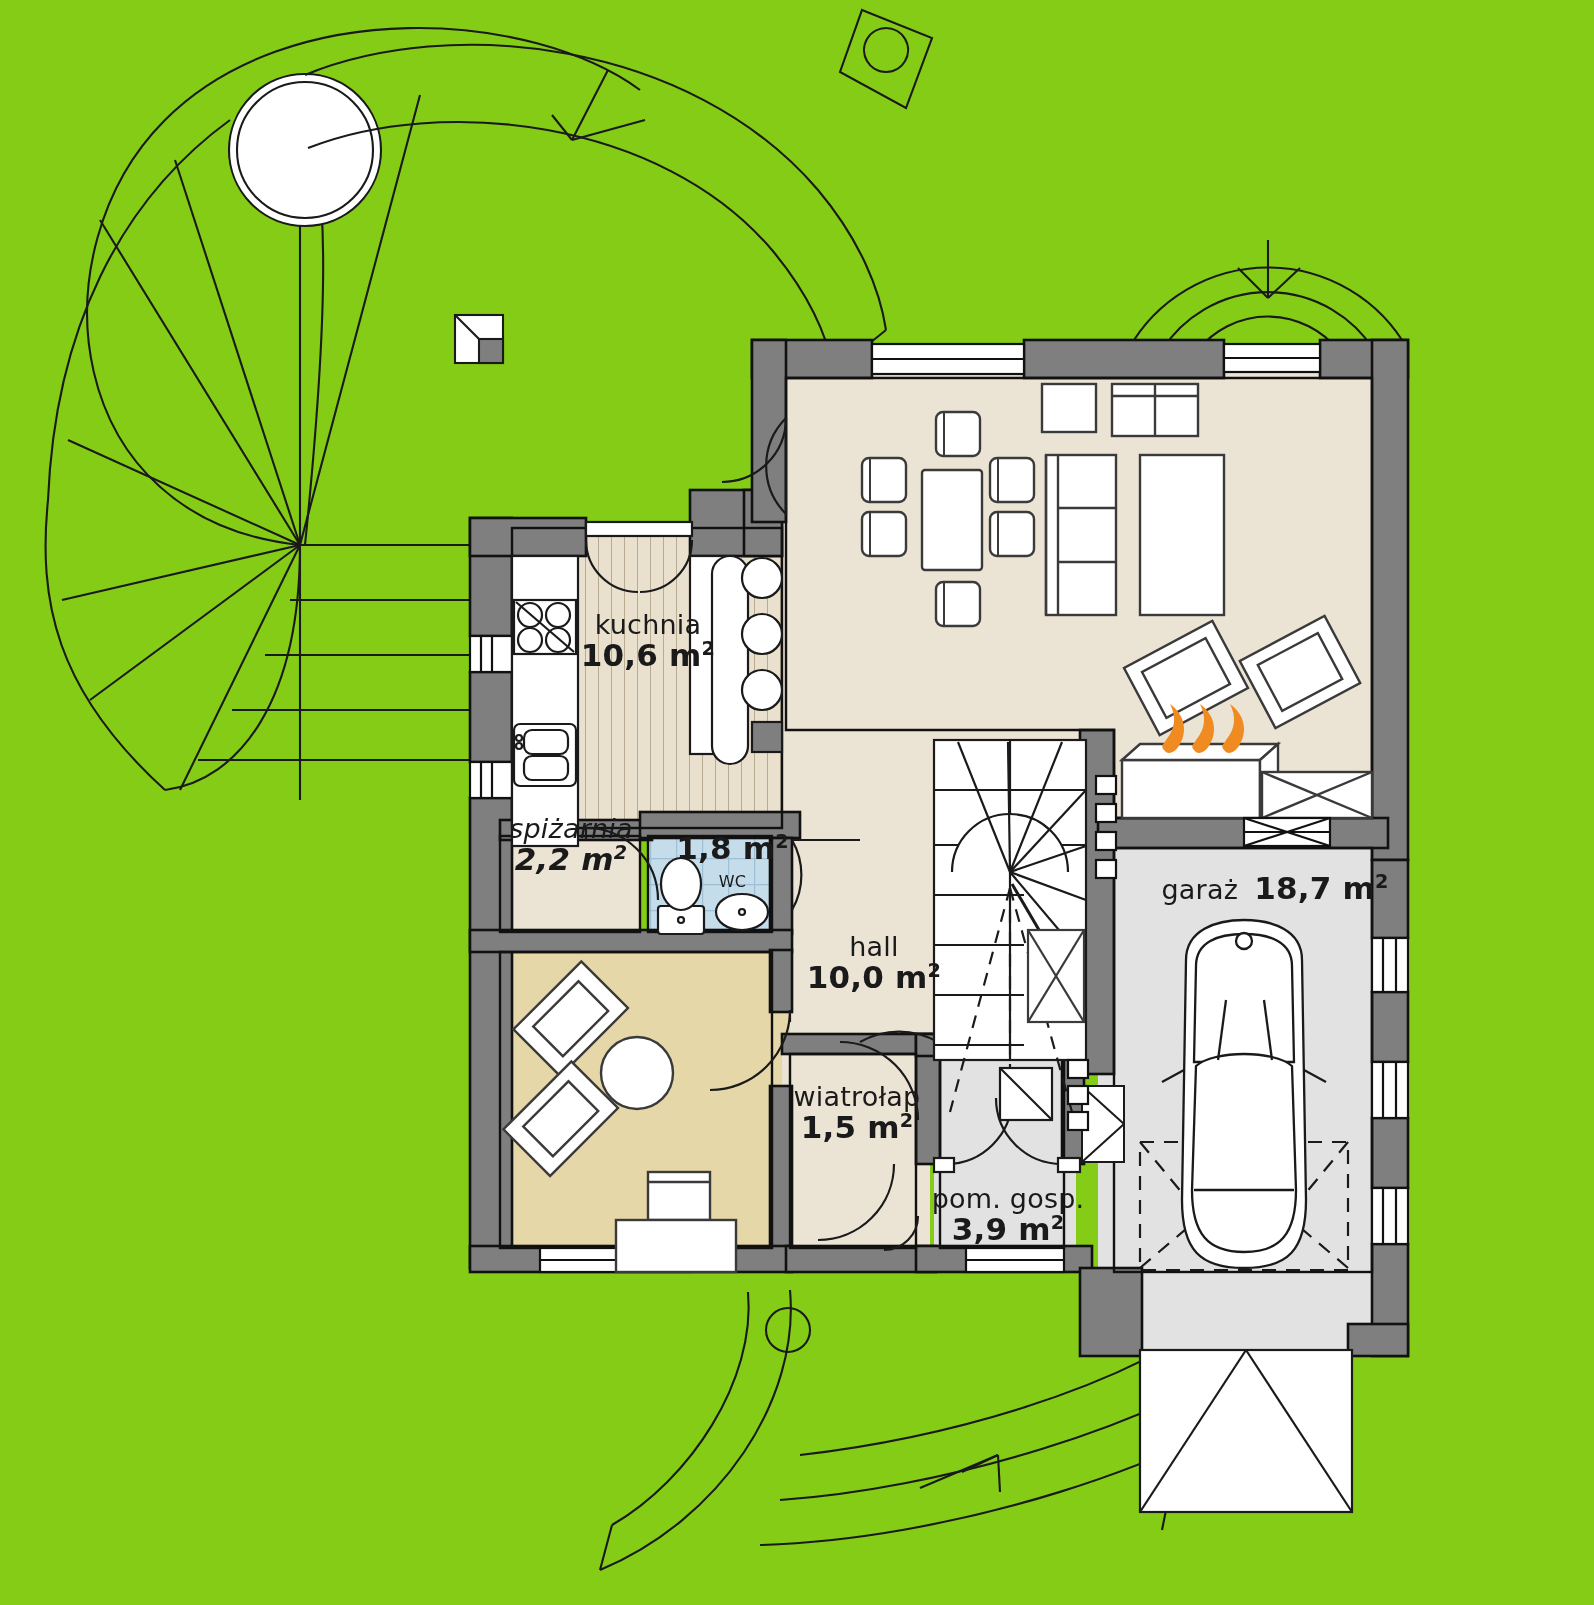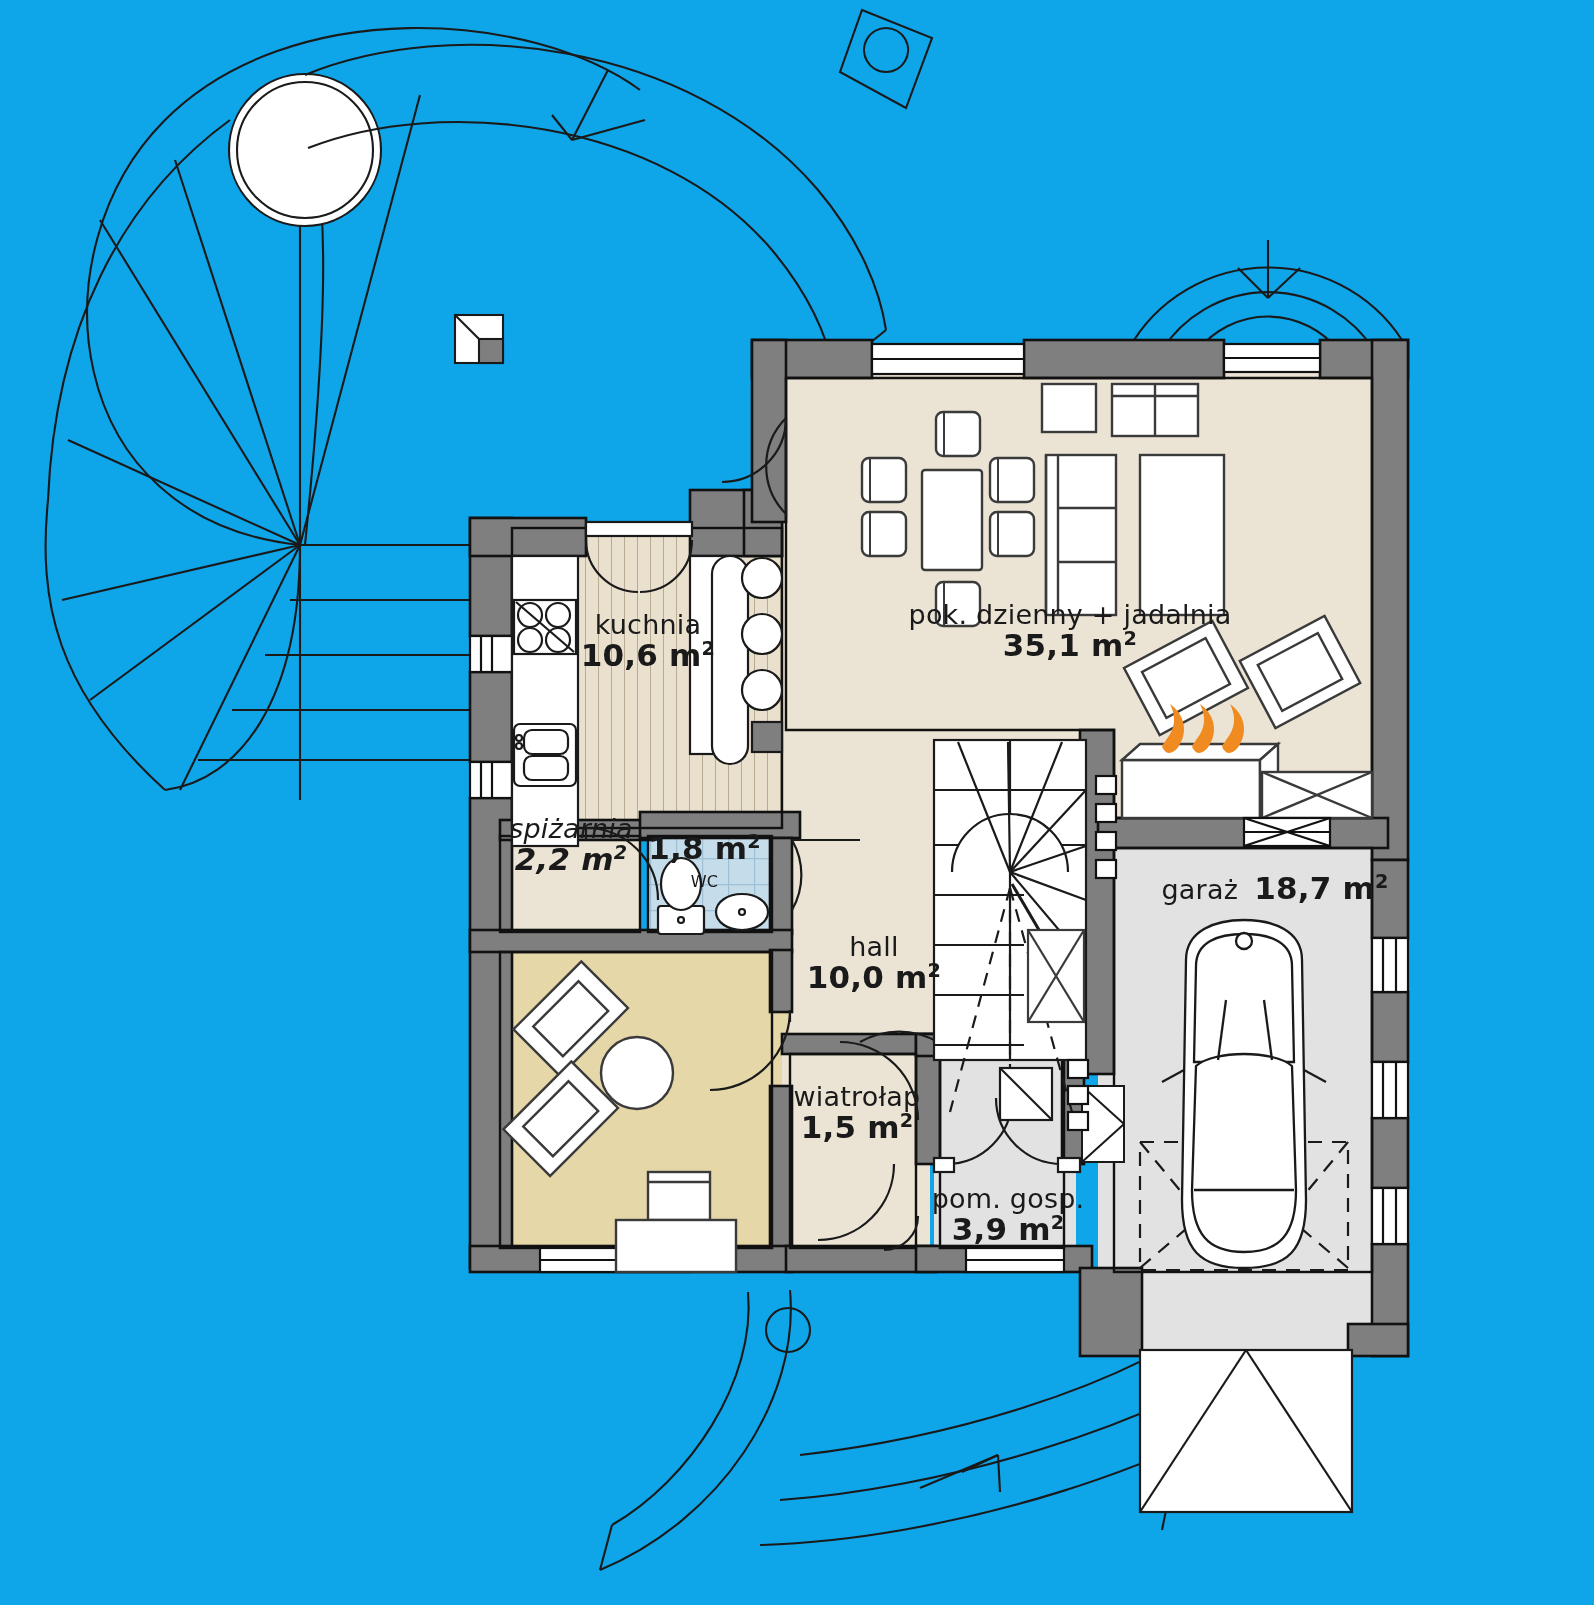--- a/index.html
+++ b/index.html
@@ -1,20 +1,20 @@
 <!DOCTYPE html>
 <html><head>
 <meta charset="utf-8">
 <style>
   html,body{margin:0;padding:0;background:#ffffff;}
   body{
     font-family:"DejaVu Sans", sans-serif;
     width:1594px;height:1605px;overflow:hidden;
   }
-  #plan-root{position:relative;width:1594px;height:1605px;background:#0ea5e9;}
+  #plan-root{position:relative;width:1594px;height:1605px;background:#84cc16;}
   #plan-svg{position:absolute;left:0;top:0;width:1594px;height:1605px;}
   .lbl{
     position:absolute;
     text-align:center;
     color:#1a1a1a;
     white-space:nowrap;
     pointer-events:none;
     line-height:1.08;
   }
   .lbl .rname{
@@ -475,34 +475,30 @@
 <div class="lbl" style="left:548px;top:610px;width:200px;">
   <span class="rname">kuchnia</span>
   <span class="rarea"><span>10,6 m</span><span class="sup">2</span></span>
 </div>
 
 <div class="lbl" style="left:492px;top:814px;width:158px;font-style:italic;">
   <span class="rname">spiżarnia</span>
   <span class="rarea"><span>2,2 m</span><span class="sup">2</span></span>
 </div>
 
-<div class="lbl" style="left:648px;top:832px;width:113px;">
+<div class="lbl" style="left:676px;top:832px;width:113px;">
   <span class="rarea"><span>1,8 m</span><span class="sup">2</span></span>
   <span class="rname" style="font-size:16px;margin-top:8px;">WC</span>
 </div>
 
 <div class="lbl" style="left:790px;top:932px;width:168px;">
   <span class="rname">hall</span>
   <span class="rarea"><span>10,0 m</span><span class="sup">2</span></span>
 </div>
 
-<div class="lbl" style="left:880px;top:600px;width:380px;">
-  <span class="rname">pok. dzienny + jadalnia</span>
-  <span class="rarea"><span>35,1 m</span><span class="sup">2</span></span>
-</div>
 
 
 <div class="lbl" style="left:782px;top:1082px;width:150px;">
   <span class="rname">wiatrołap</span>
   <span class="rarea"><span>1,5 m</span><span class="sup">2</span></span>
 </div>
 
 <div class="lbl" style="left:928px;top:1150px;width:160px;margin-top:34px;">
   <span class="rname">pom. gosp.</span>
   <span class="rarea"><span>3,9 m</span><span class="sup">2</span></span>

